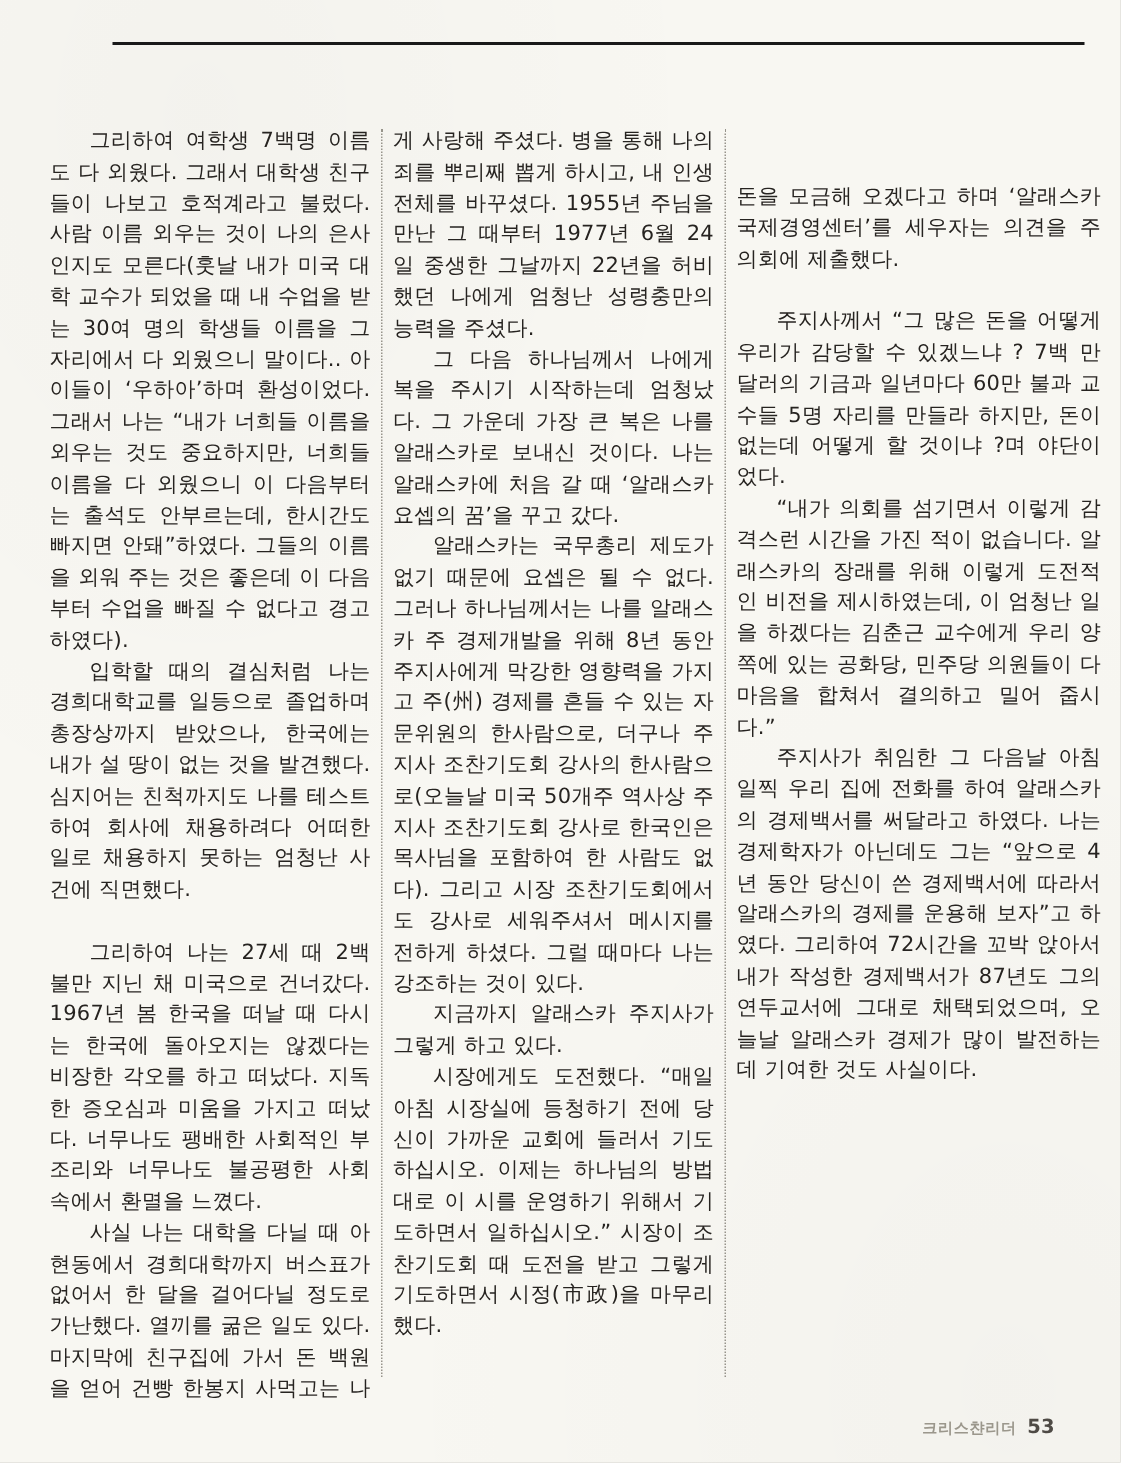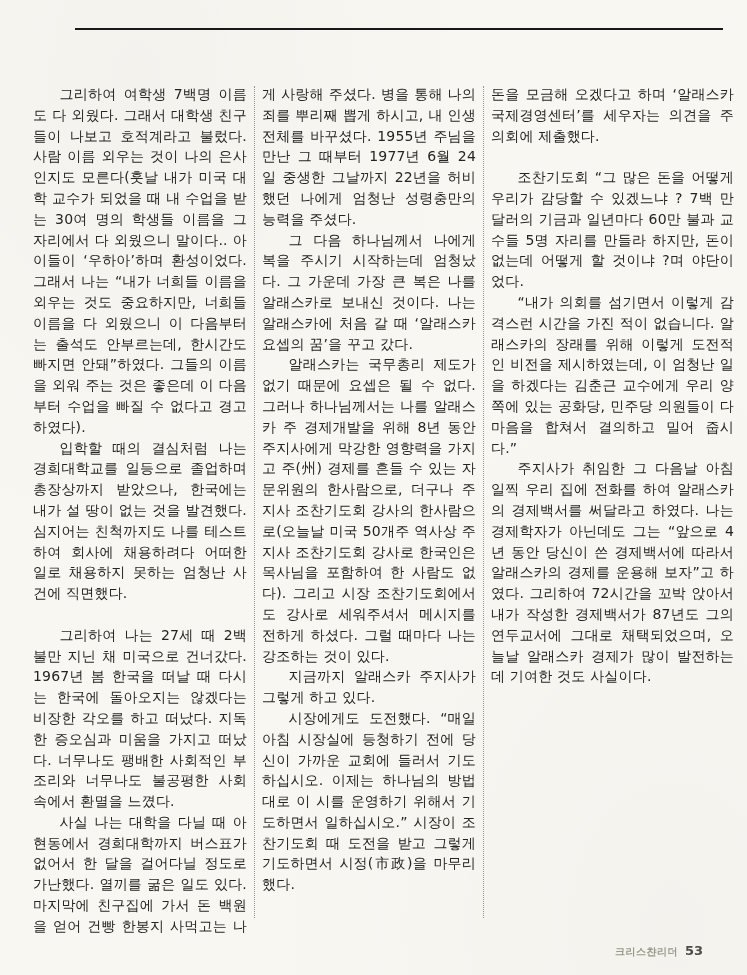--- a/index.html
+++ b/index.html
@@ -25,21 +25,21 @@
     flex:0 0 auto;
     font-size:13.5px;font-weight:bold;letter-spacing:0.5px;
     white-space:nowrap;color:#1c1a18;
   }
   
   .cols{
     position:absolute;top:84px;left:33px;right:13px;height:852px;
     display:flex;overflow:hidden;justify-content:center;
   }
   .col{flex:0 0 214px;overflow:hidden;}
-  .col:last-child{flex:1;}
+  .col:last-child{flex:1;margin-top:37px;}
   .divider{
     flex:0 0 0px;
     border-left:1px dotted #97948b;
     margin:2px 7px 18px 7px;
   }
   .col p{
     margin:0;
     font-size:14px;line-height:20.8px;
     text-align:justify;
     text-indent:1.9em;
@@ -78,21 +78,21 @@
         <p class="cont">게 사랑해 주셨다. 병을 통해 나의 죄를 뿌리째 뽑게 하시고, 내 인생 전체를 바꾸셨다. 1955년 주님을 만난 그 때부터 1977년 6월 24일 중생한 그날까지 22년을 허비했던 나에게 엄청난 성령충만의 능력을 주셨다.</p>
         <p>그 다음 하나님께서 나에게 복을 주시기 시작하는데 엄청났다. 그 가운데 가장 큰 복은 나를 알래스카로 보내신 것이다. 나는 알래스카에 처음 갈 때 ‘알래스카 요셉의 꿈’을 꾸고 갔다.</p>
         <p>알래스카는 국무총리 제도가 없기 때문에 요셉은 될 수 없다. 그러나 하나님께서는 나를 알래스카 주 경제개발을 위해 8년 동안 주지사에게 막강한 영향력을 가지고 주(州) 경제를 흔들 수 있는 자문위원의 한사람으로, 더구나 주지사 조찬기도회 강사의 한사람으로(오늘날 미국 50개주 역사상 주지사 조찬기도회 강사로 한국인은 목사님을 포함하여 한 사람도 없다). 그리고 시장 조찬기도회에서도 강사로 세워주셔서 메시지를 전하게 하셨다. 그럴 때마다 나는 강조하는 것이 있다.</p>
         <p>지금까지 알래스카 주지사가 그렇게 하고 있다.</p>
         <p>시장에게도 도전했다. “매일 아침 시장실에 등청하기 전에 당신이 가까운 교회에 들러서 기도하십시오. 이제는 하나님의 방법대로 이 시를 운영하기 위해서 기도하면서 일하십시오.” 시장이 조찬기도회 때 도전을 받고 그렇게 기도하면서 시정(市政)을 마무리했다.</p>
       </section>
     <div class="divider"></div>
     <section class="col">
         <p class="cont">돈을 모금해 오겠다고 하며 ‘알래스카 국제경영센터’를 세우자는 의견을 주의회에 제출했다.</p>
         <div class="gap"></div>
-        <p>조찬기도회 “그 많은 돈을 어떻게 우리가 감당할 수 있겠느냐 ? 7백 만 달러의 기금과 일년마다 60만 불과 교수들 5명 자리를 만들라 하지만, 돈이 없는데 어떻게 할 것이냐 ?며 야단이었다.</p>
+        <p>주지사께서 “그 많은 돈을 어떻게 우리가 감당할 수 있겠느냐 ? 7백 만 달러의 기금과 일년마다 60만 불과 교수들 5명 자리를 만들라 하지만, 돈이 없는데 어떻게 할 것이냐 ?며 야단이었다.</p>
         <p>“내가 의회를 섬기면서 이렇게 감격스런 시간을 가진 적이 없습니다. 알래스카의 장래를 위해 이렇게 도전적인 비전을 제시하였는데, 이 엄청난 일을 하겠다는 김춘근 교수에게 우리 양쪽에 있는 공화당, 민주당 의원들이 다 마음을 합쳐서 결의하고 밀어 줍시다.”</p>
         <p>주지사가 취임한 그 다음날 아침 일찍 우리 집에 전화를 하여 알래스카의 경제백서를 써달라고 하였다. 나는 경제학자가 아닌데도 그는 “앞으로 4년 동안 당신이 쓴 경제백서에 따라서 알래스카의 경제를 운용해 보자”고 하였다. 그리하여 72시간을 꼬박 앉아서 내가 작성한 경제백서가 87년도 그의 연두교서에 그대로 채택되었으며, 오늘날 알래스카 경제가 많이 발전하는데 기여한 것도 사실이다.</p>
       </section>
   </div>
 
   <div class="ftr">
     <span class="ftr-mag">크리스챤리더</span>
     <span class="ftr-page">53</span>
   </div>
 

